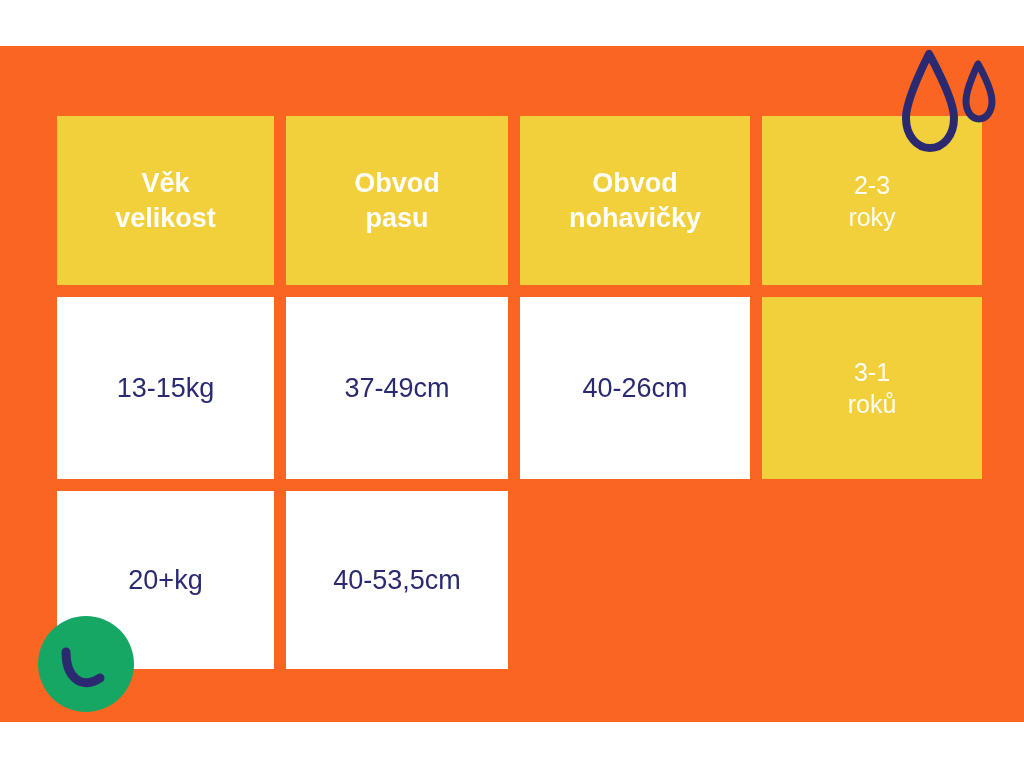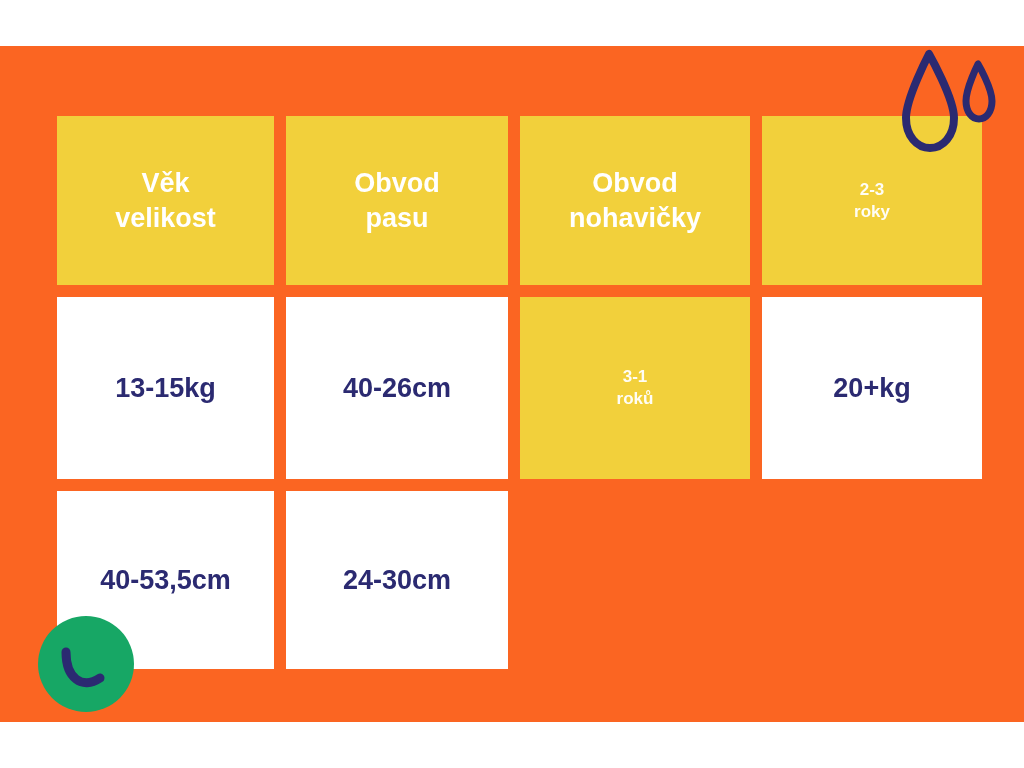--- a/index.html
+++ b/index.html
@@ -68,29 +68,29 @@
   .cell-head {
     background: #f2d03b;
     color: #ffffff;
     font-size: 27px;
     font-weight: bold;
   }
 
   .cell-label {
     background: #f2d03b;
     color: #fffdf5;
-    font-size: 17px;
-    font-weight: bold;
+    font-size: 25px;
+    font-weight: normal;
   }
 
   .cell-value {
     background: #ffffff;
     color: #2b2a71;
     font-size: 27px;
-    font-weight: bold;
+    font-weight: normal;
   }
 
   .cell-text {
     display: block;
     white-space: pre-line;
   }
 
   
   .deco-drops {
     position: absolute;
@@ -145,35 +145,35 @@
     </div>
 
     <div class="cell cell-label">
       <span class="cell-text">2-3
 roky</span>
     </div>
     <div class="cell cell-value">
       <span class="cell-text">13-15kg</span>
     </div>
     <div class="cell cell-value">
+      <span class="cell-text">37-49cm</span>
+    </div>
+    <div class="cell cell-value">
       <span class="cell-text">40-26cm</span>
     </div>
 
     <div class="cell cell-label">
       <span class="cell-text">3-1
 roků</span>
     </div>
     <div class="cell cell-value">
       <span class="cell-text">20+kg</span>
     </div>
     <div class="cell cell-value">
       <span class="cell-text">40-53,5cm</span>
-    </div>
-    <div class="cell cell-value">
-      <span class="cell-text">24-30cm</span>
     </div>
 
   </div>
 
   <svg class="deco-drops" viewBox="0 0 110 128">
     <path d="M33 18 C33 18 10 62 10 82 C10 100 21 112 34 112 C47 112 58 100 58 82 C58 62 33 18 33 18 Z" fill="none" stroke="#2b2a71" stroke-width="8" stroke-linecap="round" stroke-linejoin="round"></path>
     <path d="M82 28 C82 28 70 52 70 65 C70 76 76 83 83 83 C90 83 96 76 96 65 C96 52 82 28 82 28 Z" fill="none" stroke="#2b2a71" stroke-width="7" stroke-linecap="round" stroke-linejoin="round"></path>
   </svg>
 
   <div class="deco-smiley">

